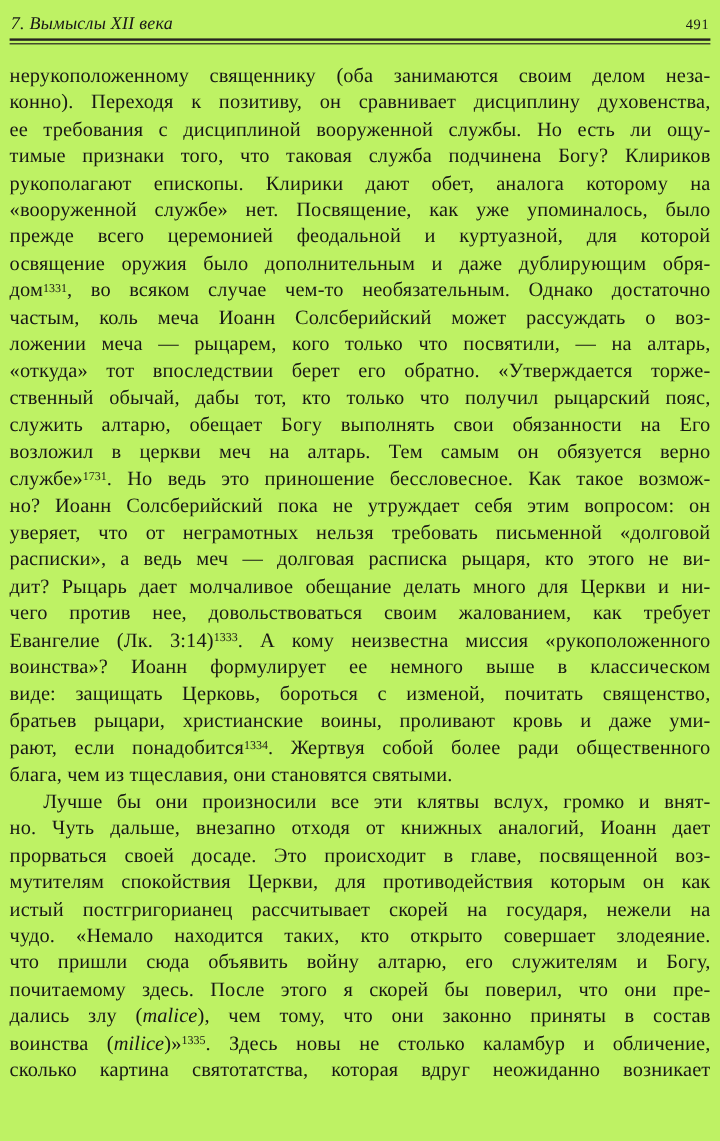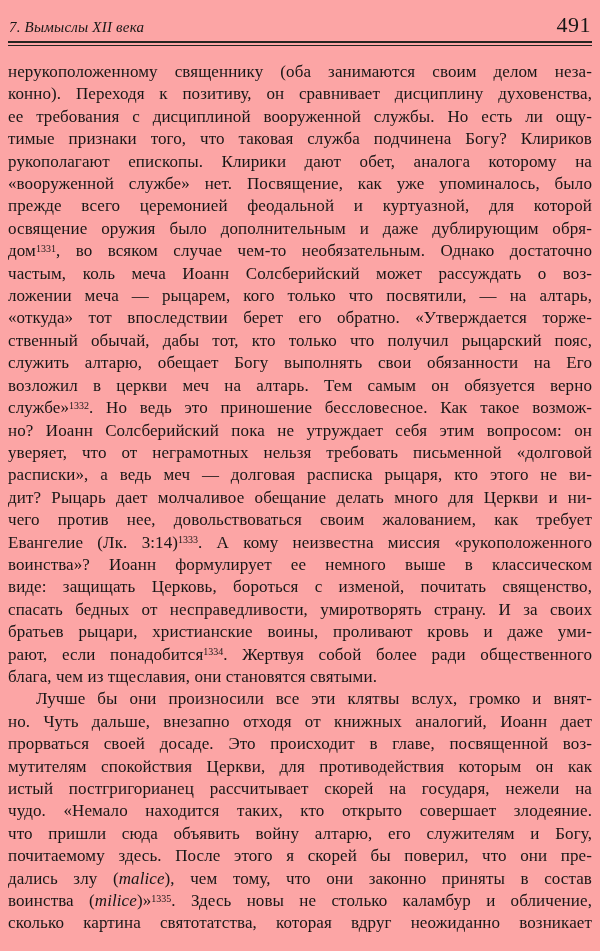--- a/index.html
+++ b/index.html
@@ -4,39 +4,39 @@
 <style>
   html, body { margin: 0; padding: 0; }
   body {
     width: 600px; height: 951px;
     background: #f2f1ee;
     font-family: "Liberation Serif", "DejaVu Serif", serif;
   }
   .page {
     position: relative;
     width: 600px; height: 951px;
-    background: #fca5a5;
+    background: #bef264;
     color: #181716;
     box-sizing: border-box;
     padding: 12px 8px 0 8px;
     overflow: hidden;
   }
   .running-header {
     display: flex;
     justify-content: space-between;
     align-items: baseline;
     padding: 0 1px;
   }
   .running-title {
     font-style: italic;
     font-size: 15px;
     letter-spacing: 0.2px;
   }
   .page-number {
-    font-size: 22px;
+    font-size: 12px;
     letter-spacing: 0.5px;
   }
   .header-rule {
     margin-top: 3px;
     height: 2px;
     border-top: 2.4px solid #262420;
     border-bottom: 1.7px solid #262420;
   }
   .page-body {
     margin-top: 15px;
@@ -79,30 +79,29 @@
       <div class="line">«вооруженной службе» нет. Посвящение, как уже упоминалось, было</div>
       <div class="line">прежде всего церемонией феодальной и куртуазной, для которой</div>
       <div class="line">освящение оружия было дополнительным и даже дублирующим обря-</div>
       <div class="line">дом<sup>1331</sup>, во всяком случае чем-то необязательным. Однако достаточно</div>
       <div class="line">частым, коль меча Иоанн Солсберийский может рассуждать о воз-</div>
       <div class="line">ложении меча — рыцарем, кого только что посвятили, — на алтарь,</div>
       <div class="line">«откуда» тот впоследствии берет его обратно. «Утверждается торже-</div>
       <div class="line">ственный обычай, дабы тот, кто только что получил рыцарский пояс,</div>
       <div class="line">служить алтарю, обещает Богу выполнять свои обязанности на Его</div>
       <div class="line">возложил в церкви меч на алтарь. Тем самым он обязуется верно</div>
-      <div class="line">службе»<sup>1332</sup>. Но ведь это приношение бессловесное. Как такое возмож-</div>
+      <div class="line">службе»<sup>1731</sup>. Но ведь это приношение бессловесное. Как такое возмож-</div>
       <div class="line">но? Иоанн Солсберийский пока не утруждает себя этим вопросом: он</div>
       <div class="line">уверяет, что от неграмотных нельзя требовать письменной «долговой</div>
       <div class="line">расписки», а ведь меч — долговая расписка рыцаря, кто этого не ви-</div>
       <div class="line">дит? Рыцарь дает молчаливое обещание делать много для Церкви и ни-</div>
       <div class="line">чего против нее, довольствоваться своим жалованием, как требует</div>
       <div class="line">Евангелие (Лк. 3:14)<sup>1333</sup>. А кому неизвестна миссия «рукоположенного</div>
       <div class="line">воинства»? Иоанн формулирует ее немного выше в классическом</div>
       <div class="line">виде: защищать Церковь, бороться с изменой, почитать священство,</div>
-      <div class="line">спасать бедных от несправедливости, умиротворять страну. И за своих</div>
       <div class="line">братьев рыцари, христианские воины, проливают кровь и даже уми-</div>
       <div class="line">рают, если понадобится<sup>1334</sup>. Жертвуя собой более ради общественного</div>
       <div class="line ragged">блага, чем из тщеславия, они становятся святыми.</div>
       <div class="line indent">Лучше бы они произносили все эти клятвы вслух, громко и внят-</div>
       <div class="line">но. Чуть дальше, внезапно отходя от книжных аналогий, Иоанн дает</div>
       <div class="line">прорваться своей досаде. Это происходит в главе, посвященной воз-</div>
       <div class="line">мутителям спокойствия Церкви, для противодействия которым он как</div>
       <div class="line">истый постгригорианец рассчитывает скорей на государя, нежели на</div>
       <div class="line">чудо. «Немало находится таких, кто открыто совершает злодеяние.</div>
       <div class="line">что пришли сюда объявить войну алтарю, его служителям и Богу,</div>

